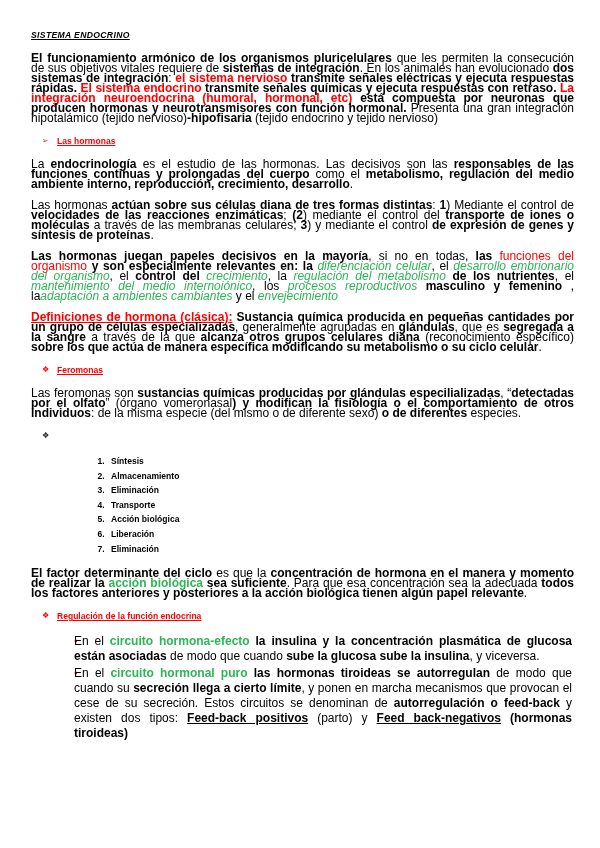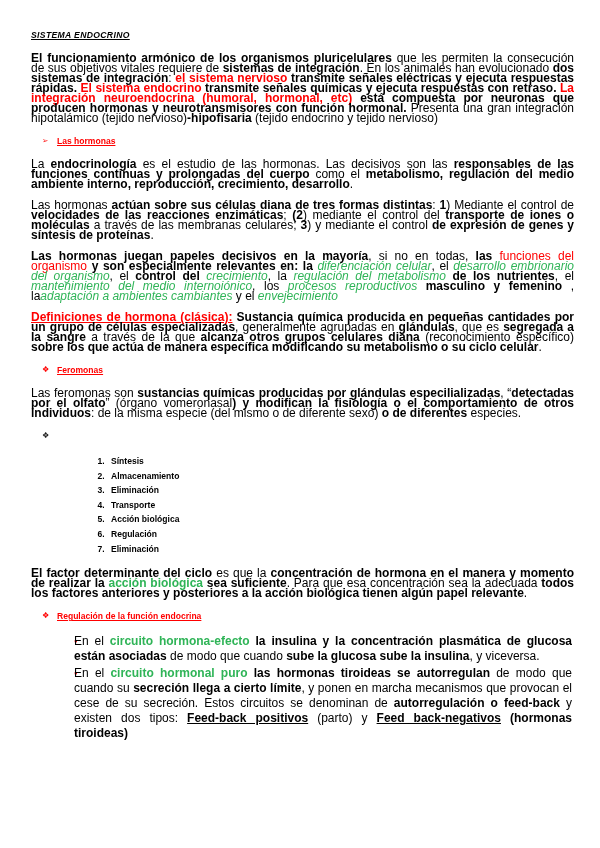--- a/index.html
+++ b/index.html
@@ -142,21 +142,21 @@
     <span class="glyph">❖</span>
   </div>
 
 
   <ol class="numlist">
     <li>Síntesis</li>
     <li>Almacenamiento</li>
     <li>Eliminación</li>
     <li>Transporte</li>
     <li>Acción biológica</li>
-    <li>Regulación</li>
+    <li>Liberación</li>
     <li>Eliminación</li>
   </ol>
 
   <p class="para"><b>El factor determinante del ciclo</b><span> es que la </span><b>concentración de hormona en el manera y momento de realizar la </b><span class="gb">acción biológica</span><b> sea suficiente</b><span>. Para que esa concentración sea la adecuada </span><b>todos los factores anteriores y posteriores a la acción biológica tienen algún papel relevante</b><span>.</span></p>
 
   <div class="heading-row red">
     <span class="glyph">❖</span>
     <span class="htext">Regulación de la función endocrina</span>
   </div>
 

